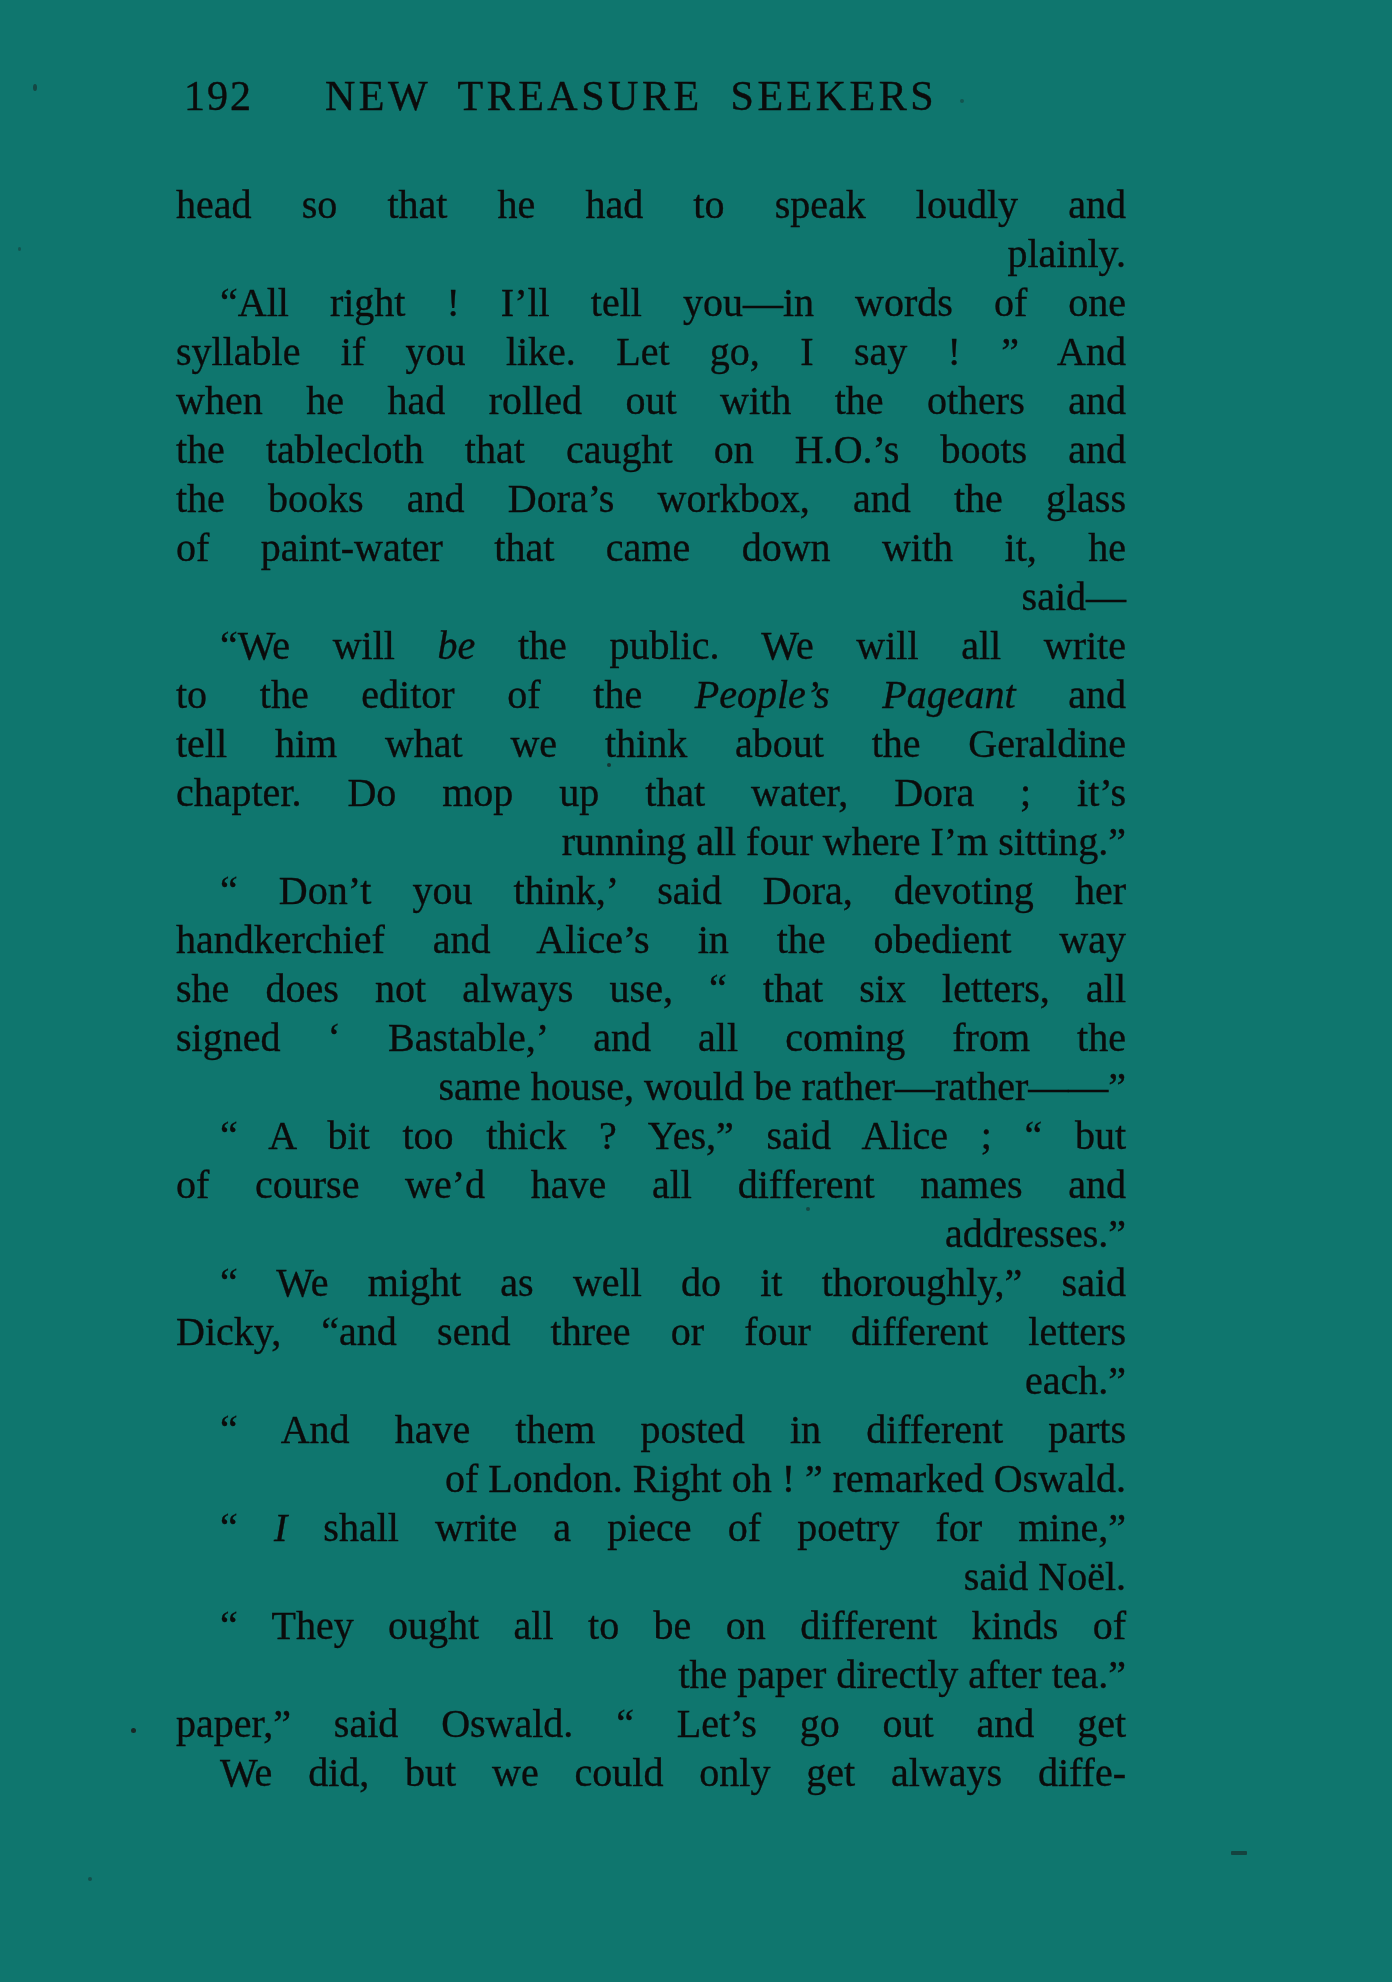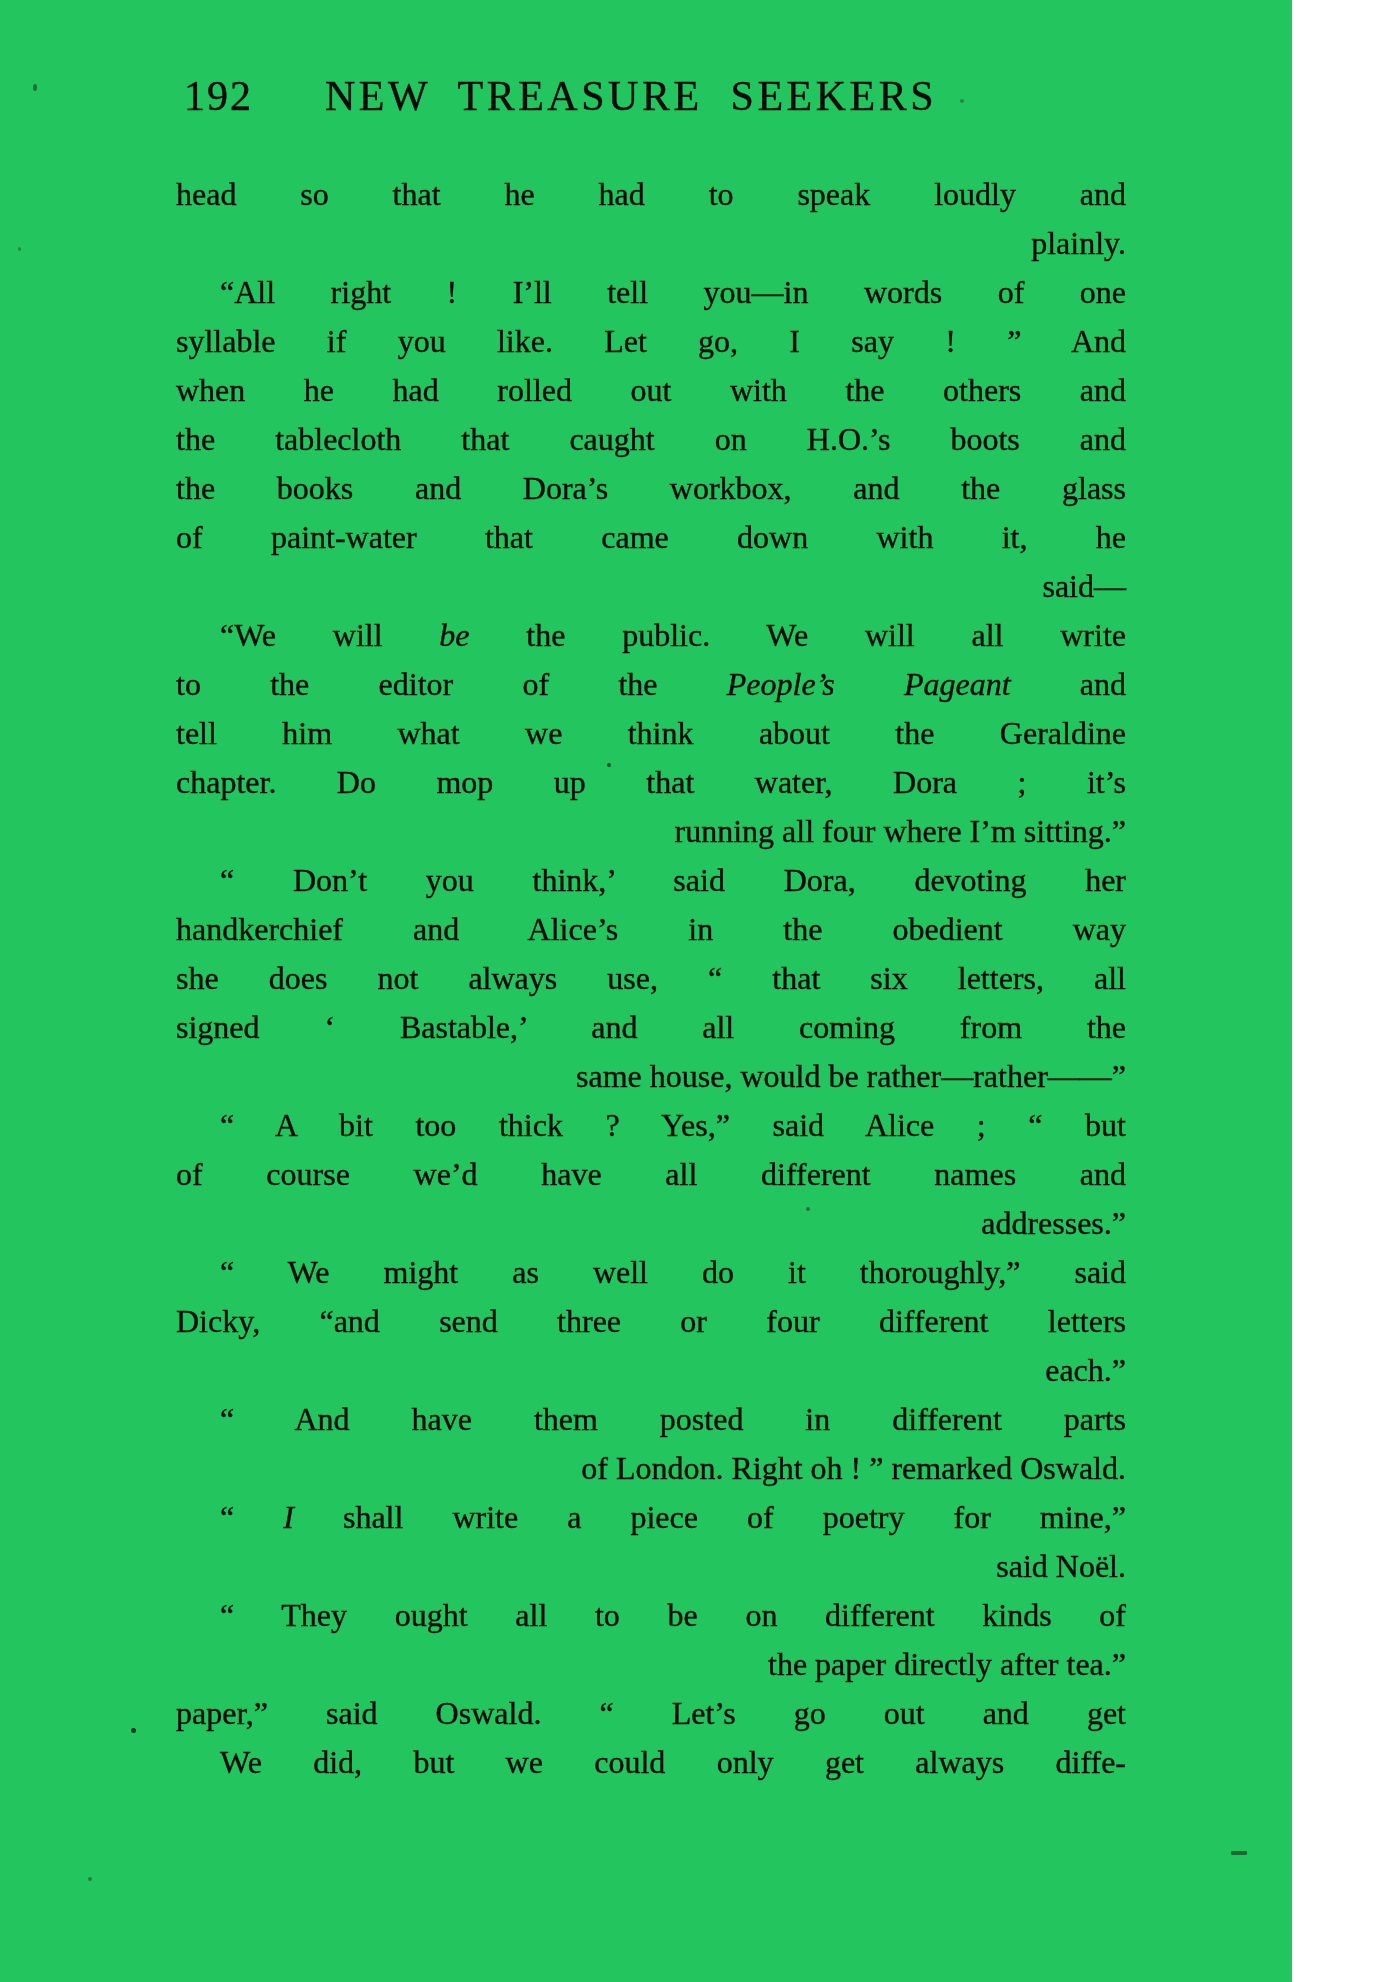--- a/index.html
+++ b/index.html
@@ -2,23 +2,23 @@
 <html><head>
 <meta charset="utf-8">
 <style>
   html, body {
     margin: 0;
     padding: 0;
     background: #ffffff;
   }
   .page {
     position: relative;
-    width: 1292px;
+    width: 1392px;
     height: 1982px;
-    background: #22c55e;
+    background: #0f766e;
     overflow: hidden;
     font-family: "Liberation Serif", serif;
     color: #0b0b0b;
   }
   
   .header {
     position: absolute;
     left: 176px;
     top: 74px;
     width: 950px;
@@ -39,23 +39,23 @@
     padding-right: 40px;
     letter-spacing: 3.5px;
     word-spacing: 14px;
     white-space: nowrap;
     font-family: Liberation Serif, serif;
   }
   
   .textblock {
     position: absolute;
     left: 176px;
-    top: 170px;
+    top: 180px;
     width: 950px;
-    font-size: 32px;
+    font-size: 40px;
     line-height: 49px;
     -webkit-text-stroke: 0.35px #0b0b0b;
   }
   .ln { display: block; }
   .ln.j {
     text-align: justify;
     text-align-last: justify;
   }
   .ln.l { text-align: right; }
   .ln.in { text-indent: 44px; }

